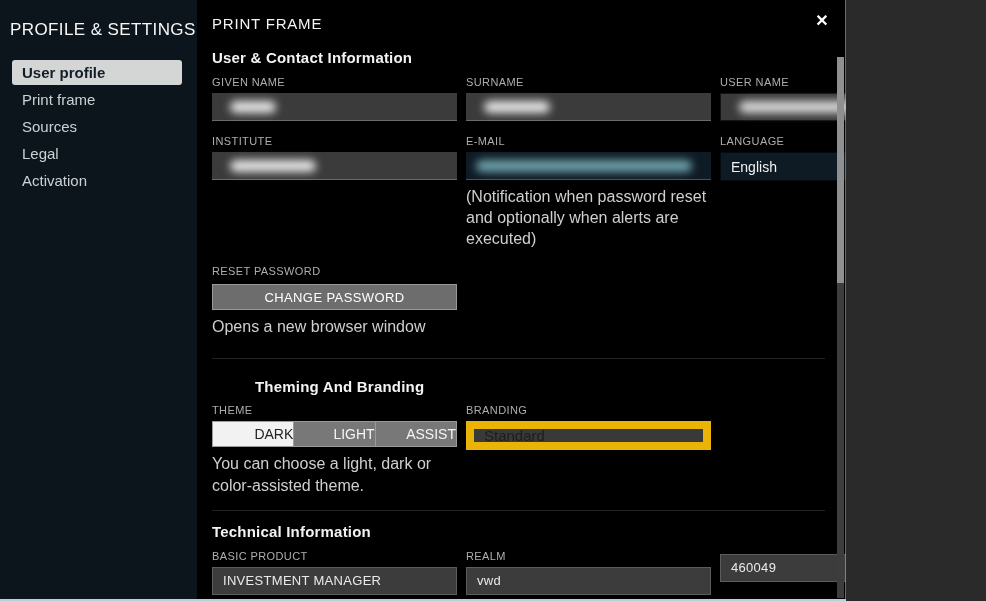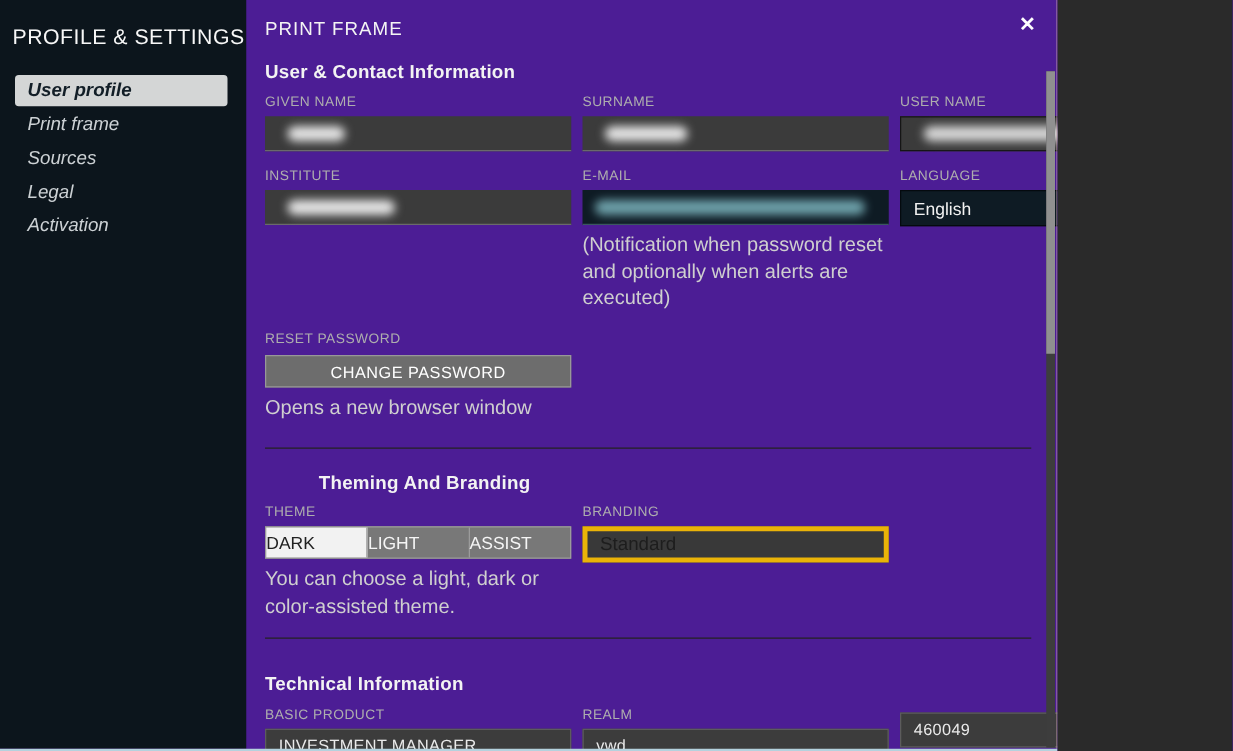--- a/index.html
+++ b/index.html
@@ -1,53 +1,53 @@
 <!DOCTYPE html>
 <html><head>
 <meta charset="utf-8">
 <style>
   * { margin:0; padding:0; box-sizing:border-box; }
   html,body { width:986px; height:601px; }
   body { font-family:"Liberation Sans", sans-serif; background:#2a2a2a; }
 
-  .app { position:relative; width:846px; height:601px; background:#4c1d95; overflow:hidden; }
+  .app { position:relative; width:846px; height:601px; background:#000000; overflow:hidden; }
 
   
   .sidebar { position:absolute; left:0; top:0; width:197px; height:599px; background:#0c151c; }
   .sidebar-title { color:#f7f7f7; font-size:17px; font-weight:400; letter-spacing:.4px; margin:20px 0 0 10px; }
   .nav { margin-top:20px; }
   .nav-item { height:25px; line-height:25px; margin:0 15px 2px 12px; padding-left:10px;
-              color:#ccd1d4; font-size:15px; border-radius:3px; cursor:pointer;font-style:italic; }
+              color:#ccd1d4; font-size:15px; border-radius:3px; cursor:pointer; }
   .nav-item.selected { background:#d4d6d6; color:#121e27; font-weight:700; }
 
   
   .main { position:absolute; left:197px; top:0; right:0; bottom:0; padding:0 21px 0 15px; }
   .panel-title { color:#f4f4f4; font-size:15px; font-weight:400; letter-spacing:.8px; padding-top:15px; }
   .close-btn { position:absolute; top:11px; right:14px; width:20px; height:20px; border:none; background:transparent;
                color:#ffffff; font-size:16px; font-weight:700; line-height:20px; text-align:center; cursor:pointer; }
 
   .section-heading { color:#f3f3f3; font-size:15px; font-weight:700; letter-spacing:.2px; }
   .sh1 { margin-top:17px; }
   .sh2 { margin-top:19px;margin-left:43px; }
-  .sh3 { margin-top:28px; }
+  .sh3 { margin-top:12px; }
 
   .grid3 { display:grid; grid-template-columns:245px 245px 245px; column-gap:9px; row-gap:14px; }
   .g1 { margin-top:10px; }
   .g2 { margin-top:9px; }
   .g3 { margin-top:10px; }
 
   .field-label { color:#aeaeae; font-size:11px; letter-spacing:.4px; height:13px; }
   .control { margin-top:4px; height:28px; display:flex; align-items:center; padding:0 10px; font-size:14px; }
 
   .inp-flat  { background:#3b3b3b; border-bottom:1px solid #6a6a6a; }
   .inp-boxed { background:#3b3b3b; border:1px solid #151515; }
   .inp-mail  { background:#0e1b24; border-bottom:1px solid #3a565f; }
   .inp-select{ background:#0e1b24; border:1px solid #040a0e; color:#f2f2f2; height:29px;
                justify-content:space-between; cursor:pointer; }
-  .inp-brand { background:#393939; border:4px solid #eab308; color:#1d1d1d; font-size:15px; height:29px; }
+  .inp-brand { background:#393939; border:8px solid #eab308; color:#1d1d1d; font-size:15px; height:29px; }
   .inp-tech  { background:#3c3c3c; border:1px solid #5c5c5c; color:#eaeaea; font-size:13px; letter-spacing:.3px; }
 
   .caret { font-size:10px; color:#ffffff; }
 
   .redacted { display:inline-block; height:12px; border-radius:6px; background:#e6e6e6; filter:blur(4px); }
   .r-given { width:46px; margin-left:8px; }
   .r-sur   { width:66px; margin-left:8px; }
   .r-user  { width:140px; margin-left:8px; background:#d9d9d9; }
   .r-inst  { width:86px; margin-left:8px; }
   .r-mail  { width:216px; margin-left:0; background:#7fb9c2; opacity:.85; }
@@ -55,21 +55,21 @@
   .help-note { margin-top:6px; color:#cfcfcf; font-size:16px; line-height:1.32; }
 
   .reset-block { margin-top:16px; width:245px; }
   .btn-change { margin-top:6px; width:245px; height:26px; background:#6d6d6d; border:1px solid #989898;
                 color:#ffffff; font-size:13px; letter-spacing:.4px; font-family:"Liberation Sans",sans-serif; cursor:pointer; }
 
   .divider { border:none; border-top:1px solid #232323; margin-top:21px; }
   .divider.d2 { margin-top:14px; }
 
   .segmented { margin-top:4px; display:flex; width:245px; height:26px; border:1px solid #9b9b9b; background:#787878; }
-  .seg { flex:1; text-align:left; line-height:24px; font-size:14px; color:#f5f5f5; cursor:pointer;
+  .seg { flex:1; text-align:right; line-height:24px; font-size:14px; color:#f5f5f5; cursor:pointer;
          border-right:1px solid #9b9b9b; }
   .seg:last-child { border-right:none; }
   .seg.selected { background:#f2f2f2; color:#222222; }
 
   
   .scrollbar { position:absolute; top:57px; right:2px; bottom:3px; width:7px; background:#3d3d3d; }
   .scroll-thumb { position:absolute; top:0; left:0; width:7px; height:226px; background:#909090; cursor:pointer; }
 
   
   .bottom-strip { position:absolute; left:0; right:0; bottom:0; height:2px; background:#b5d2de; }

